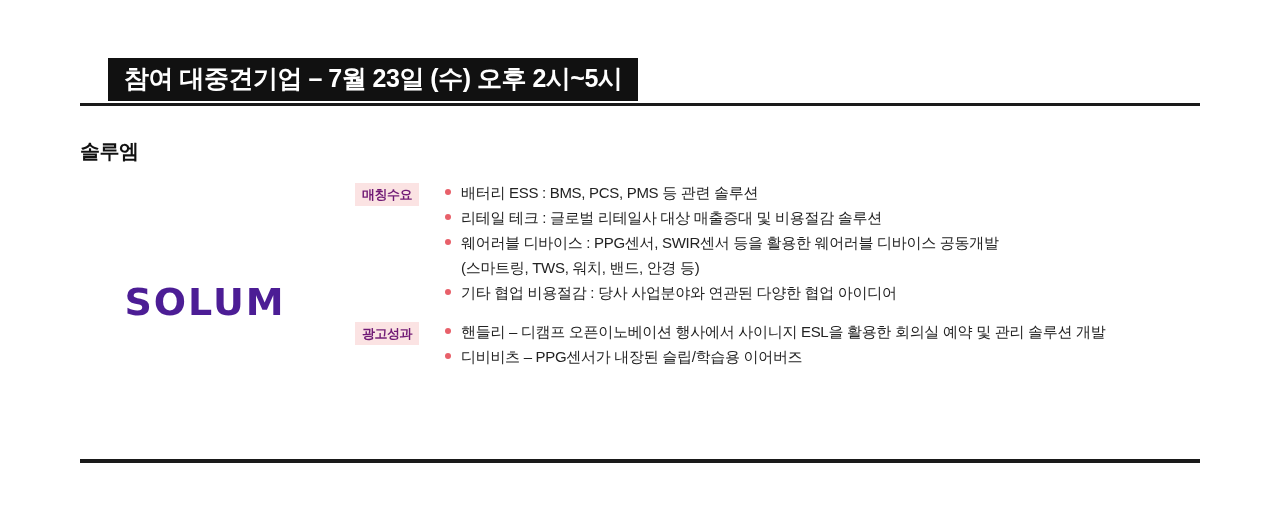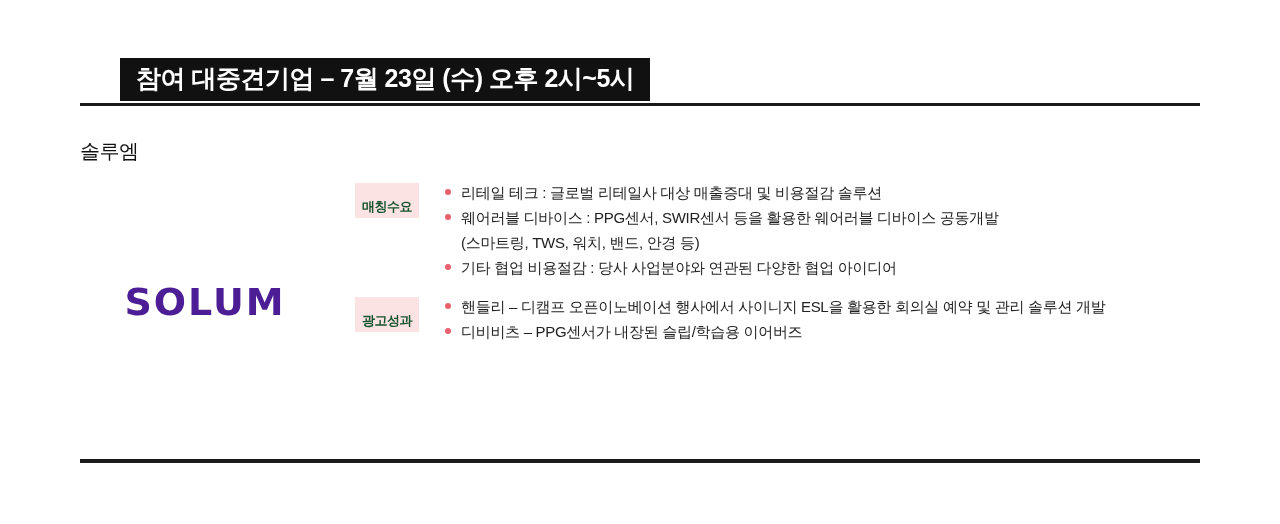--- a/index.html
+++ b/index.html
@@ -16,21 +16,21 @@
   }
   .page {
     position: relative;
     width: 1280px;
     height: 524px;
   }
 
   
   .header-row {
     position: absolute;
-    left: 80px;
+    left: 68px;
     top: 58px;
     width: 1120px;
     height: 44px;
     padding-left: 40px;
   }
   .header-banner {
     display: inline-block;
     background: #111111;
     color: #ffffff;
     font-size: 25px;
@@ -48,21 +48,21 @@
     height: 3px;
     background: #1a1a1a;
   }
 
   
   .company-name {
     position: absolute;
     left: 80px;
     top: 138px;
     font-size: 20px;
-    font-weight: normal;
+    font-weight: bold;
     letter-spacing: -0.5px;
     color: #111111;
   }
 
   
   .logo-box {
     position: absolute;
     left: 80px;
     top: 280px;
     width: 250px;
@@ -86,25 +86,25 @@
   .block {
     position: relative;
     margin-bottom: 14px;
   }
   .block-tag {
     position: absolute;
     left: 0;
     top: 3px;
     width: 64px;
     background: #fbe3e3;
-    color: #14532d;
+    color: #701a75;
     font-size: 13px;
     font-weight: bold;
     text-align: center;
-    padding: 17px 0 4px 0;
+    padding: 5px 0 4px 0;
     letter-spacing: -0.5px;
     line-height: 1.1;
   }
   .block-list {
     margin: 0;
     padding: 0;
     list-style: none;
     margin-left: 90px;
   }
   .block-list li {
@@ -155,20 +155,24 @@
     <span class="logo-text">SOLUM</span>
   </div>
 
   <div class="content">
 
     <div class="block">
       <div class="block-tag">매칭수요</div>
       <ul class="block-list">
         <li>
           <span class="bullet"></span>
+          <span>배터리 ESS : BMS, PCS, PMS 등 관련 솔루션</span>
+        </li>
+        <li>
+          <span class="bullet"></span>
           <span>리테일 테크 : 글로벌 리테일사 대상 매출증대 및 비용절감 솔루션</span>
         </li>
         <li>
           <span class="bullet"></span>
           <span>웨어러블 디바이스 :  PPG센서, SWIR센서 등을 활용한 웨어러블 디바이스 공동개발</span>
           <span class="cont">(스마트링, TWS, 워치, 밴드, 안경 등)</span>
         </li>
         <li>
           <span class="bullet"></span>
           <span>기타 협업 비용절감 : 당사 사업분야와 연관된 다양한 협업 아이디어</span>

